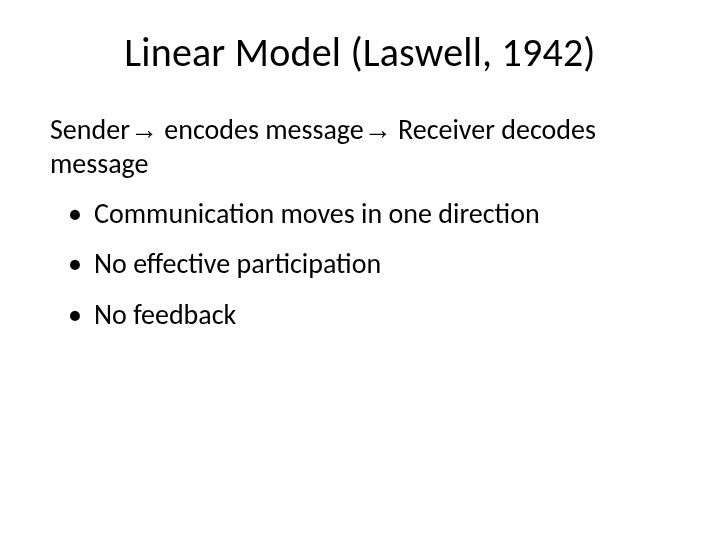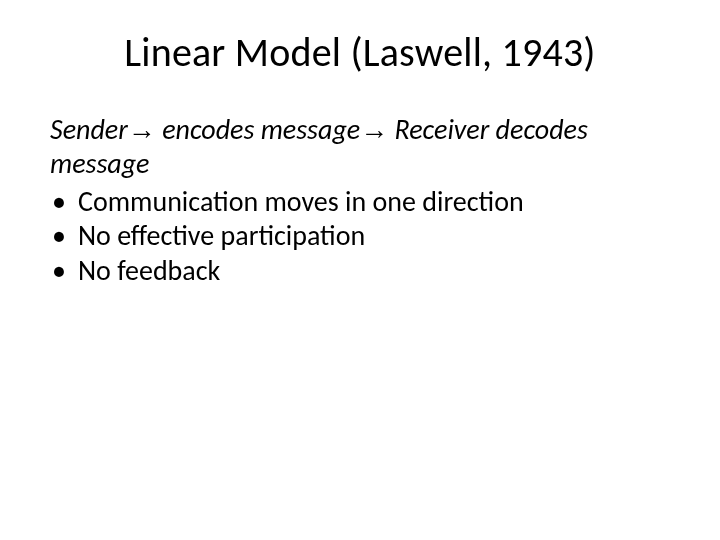--- a/index.html
+++ b/index.html
@@ -25,49 +25,48 @@
     margin: 0 0 36px 0;
     letter-spacing: 0.2px;
   }
   .body-text {
     font-size: 28px;
     line-height: 1.22;
     font-weight: 400;
   }
   .intro {
     margin: 0 0 4px 0;
-    font-style: italic;
   }
   ul.bullets {
     list-style: none;
     margin: 0;
     padding: 0;
   }
   ul.bullets li {
     position: relative;
     padding-left: 28px;
-    margin: 0;
+    margin: 16px;
   }
   ul.bullets li::before {
     content: "•";
     position: absolute;
     left: 2px;
     top: 0;
     font-size: 28px;
     line-height: 1.22;
   }
   .arrow {
     font-family: "Segoe UI Symbol", Arial, sans-serif;
   }
 </style>
 </head>
 <body>
 
 <div class="slide">
-  <h1 class="title">Linear Model (Laswell, 1943)</h1>
+  <h1 class="title">Linear Model (Laswell, 1942)</h1>
 
   <div class="body-text">
     <p class="intro">
       <span>Sender</span><span class="arrow">→</span><span> encodes message</span><span class="arrow">→</span><span> Receiver decodes message</span>
     </p>
     <ul class="bullets">
       <li><span>Communication moves in one direction</span></li>
       <li><span>No effective participation</span></li>
       <li><span>No feedback</span></li>
     </ul>

